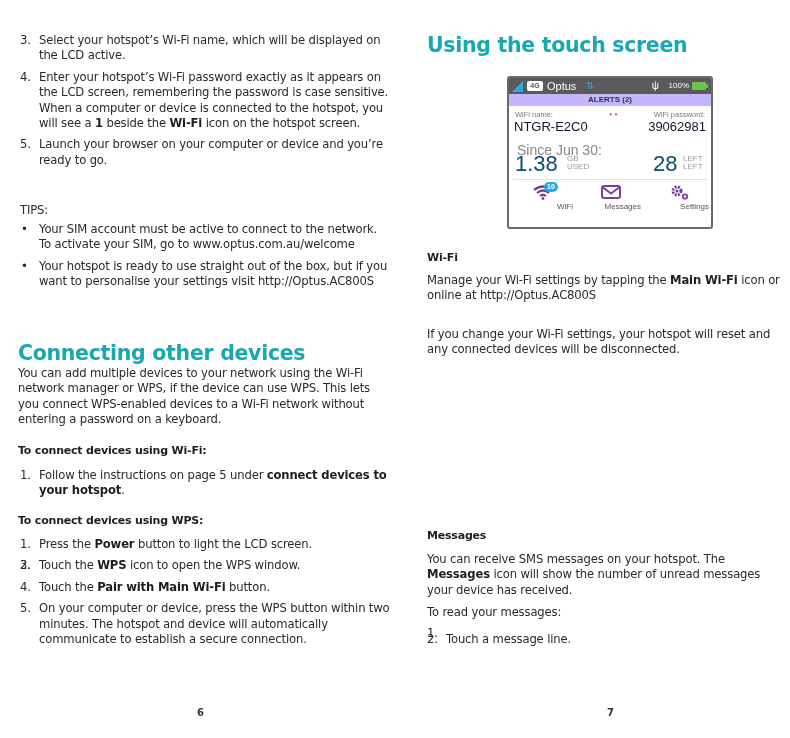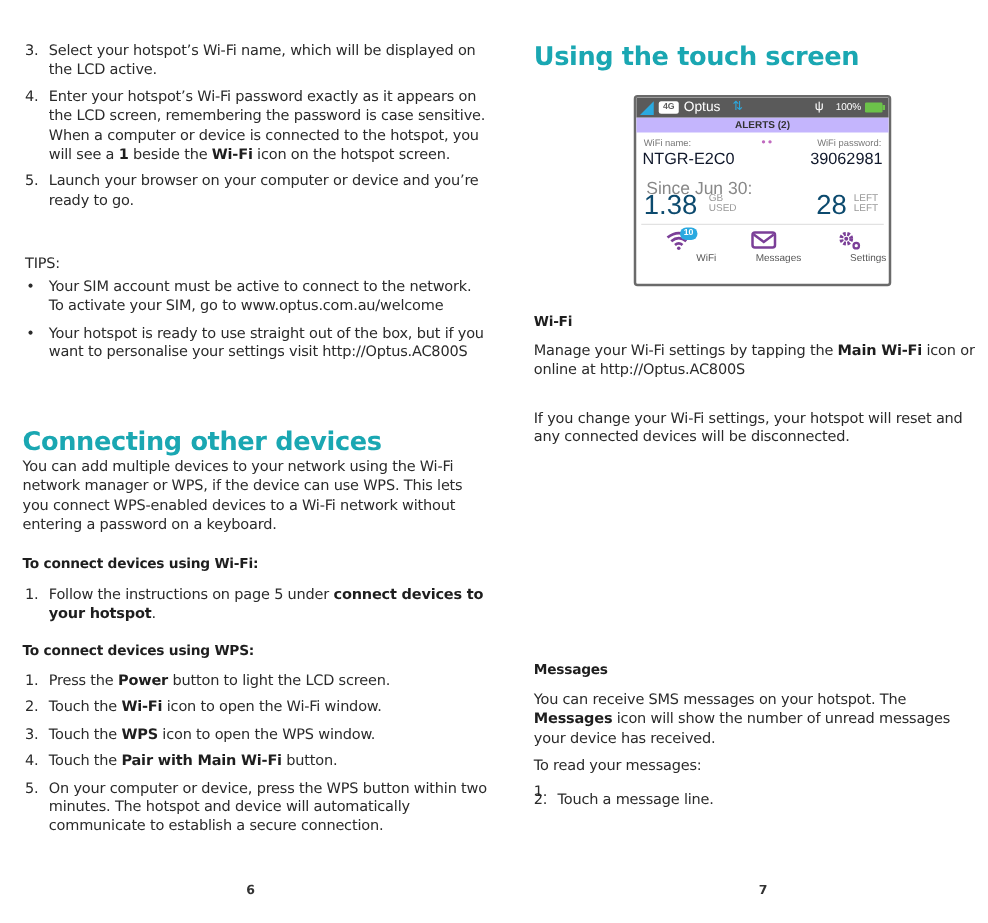--- a/index.html
+++ b/index.html
@@ -87,21 +87,21 @@
   <div class="para txt" style="left:18px; top:366px; width:372px;">You can add multiple devices to your network using the Wi-Fi network manager or WPS, if the device can use WPS. This lets you connect WPS-enabled devices to a Wi-Fi network without entering a password on a keyboard.</div>
 
   <div class="subhead" style="left:18px; top:444px;">To connect devices using Wi-Fi:</div>
   <div class="olist txt" style="top:468px;">
       <div class="item"><span class="num">1.</span><span><span>Follow the instructions on page 5 under </span><b>connect devices to your hotspot</b><span>.</span></span></div>
     </div>
 
   <div class="subhead" style="left:18px; top:514px;">To connect devices using WPS:</div>
   <div class="olist txt" style="top:537px;">
       <div class="item"><span class="num">1.</span><span><span>Press the </span><b>Power</b><span> button to light the LCD screen.</span></span></div>
-      <div class="item"><span class="num">2.</span><span><span>Touch the </span><b>Wi-Fi</b><span> icon to open the Wi-Fi window.</span></span></div>
+      <div class="item"><span class="num">2.</span></div>
       <div class="item"><span class="num">3.</span><span><span>Touch the </span><b>WPS</b><span> icon to open the WPS window.</span></span></div>
       <div class="item"><span class="num">4.</span><span><span>Touch the </span><b>Pair with Main Wi-Fi</b><span> button.</span></span></div>
       <div class="item"><span class="num">5.</span><span><span>On your computer or device, press the WPS button within two minutes. The hotspot and device will automatically communicate to establish a secure connection.</span></span></div>
     </div>
 
   <div class="pagenum" style="left:197px;">6</div>
 </div>
 
 <div class="page page-right">
   <div class="h1" style="left:22px; top:33px;">Using the touch screen</div>

